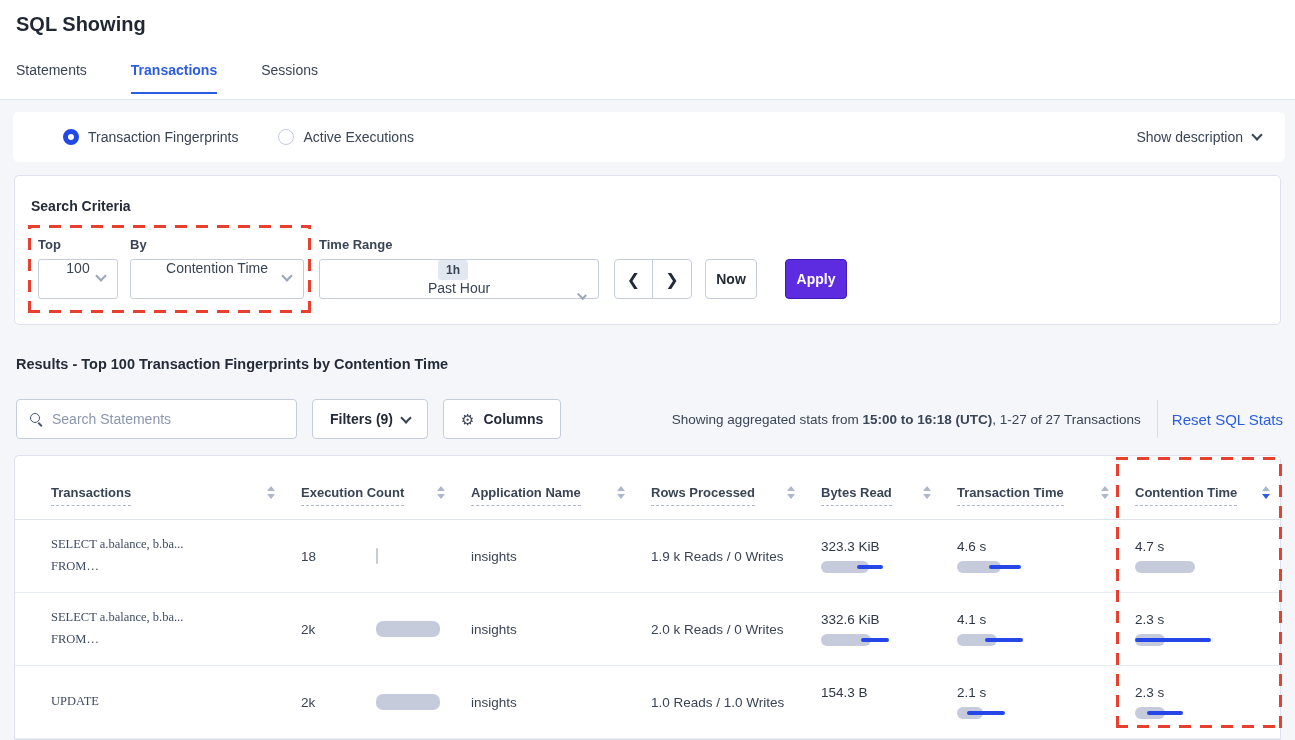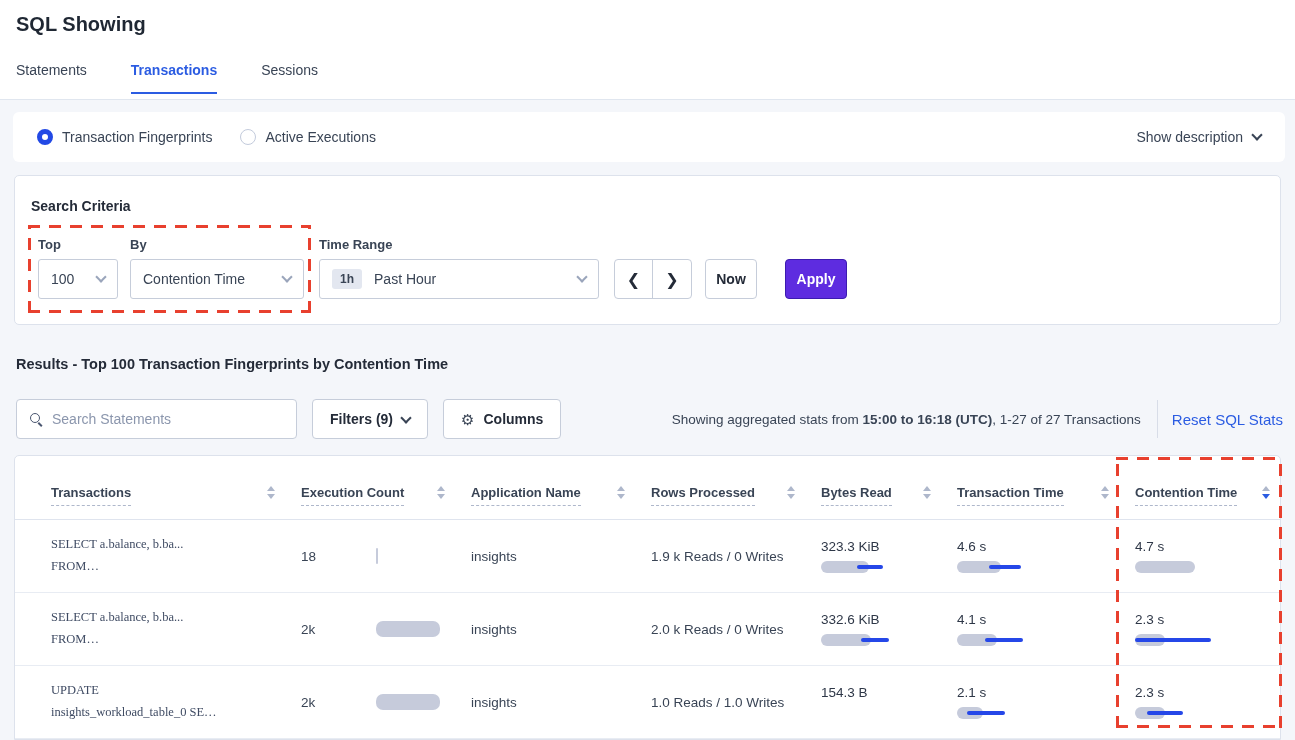--- a/index.html
+++ b/index.html
@@ -13,37 +13,37 @@
     background:#fff; border-bottom:1px solid #e0e6ef; }
   .page-title { position:absolute; left:16px; top:13px; font-size:20px; font-weight:700; color:#1f2733; }
   .tabs { position:absolute; left:16px; top:62px; display:flex; gap:44px; }
   .tab { font-size:14px; color:#394455; padding-bottom:16px; cursor:pointer; position:relative; }
   .tab.active { color:#2b5ce2; font-weight:600; }
   .tab.active::after { content:""; position:absolute; left:0; right:0; bottom:0; height:2px; background:#2b5ce2; }
 
   
   .toggle-card { position:absolute; left:13px; top:112px; width:1272px; height:50px;
     background:#fff; border-radius:6px; display:flex; align-items:center; padding:0 24px; }
-  .radio-group { display:flex; align-items:center; gap:28px; }
+  .radio-group { display:flex; align-items:center; gap:40px;margin-left:26px; }
   .radio-opt { display:flex; align-items:center; gap:9px; font-size:14px; color:#394455; cursor:pointer; }
   .radio-dot { width:16px; height:16px; border-radius:50%; background:#fff; border:1px solid #c3cbdc; }
   .radio-opt.selected .radio-dot { border:5px solid #2249e5; }
   .show-desc { margin-left:auto; display:flex; align-items:center; gap:10px;
     font-size:14px; color:#394455; cursor:pointer; }
   .chev { width:8px; height:8px; border-right:2px solid #394455; border-bottom:2px solid #394455;
     transform:rotate(45deg); margin-top:-4px; display:inline-block; }
   .chev.gray { border-color:#9aa5bb; }
 
   
   .criteria-card { position:absolute; left:14px; top:175px; width:1267px; height:150px;
     background:#fff; border:1px solid #dde2ec; border-radius:5px; }
   .criteria-title { position:absolute; left:16px; top:22px; font-size:14px; font-weight:700; color:#242b38; }
   .field-label { position:absolute; font-size:13px; font-weight:700; color:#394455; }
   .select-box { position:absolute; height:40px; background:#fff; border:1px solid #c6cdda; border-radius:3px;
-    display:flex; align-items:center; padding:0 12px; font-size:14px; color:#394455; cursor:pointer; }
+    display:flex; align-items:center; padding:0 12px; font-size:14px; color:#394455; cursor:pointer;flex-direction:column; }
   .select-box .chev { margin-left:auto; }
   .time-badge { background:#e3e7f0; border-radius:3px; font-size:12px; font-weight:700;
     padding:3px 8px; margin-right:12px; color:#394455; }
   .arrow-pair { position:absolute; display:flex; height:40px; background:#fff;
     border:1px solid #c6cdda; border-radius:4px; overflow:hidden; }
   .arrow-btn { width:38px; display:flex; align-items:center; justify-content:center;
     font-size:16px; font-weight:700; color:#242b38; cursor:pointer; }
   .arrow-btn:first-child { border-right:1px solid #c6cdda; }
   .now-btn { position:absolute; height:40px; width:52px; background:#fff; border:1px solid #c6cdda;
     border-radius:4px; font-size:14px; font-weight:600; color:#242b38;
@@ -303,21 +303,20 @@
       <div class="mini-chart">
         <div class="bar-gray" style="width: 30px;"></div>
           <div class="bar-line" style="left: 0px; width: 76px;"></div>
       </div>
     </div>
   </div>
 
   <div class="tgrid trow">
     <div class="cell cell-query mono">
       <div>UPDATE</div>
-        <div>insights_workload_table_0 SE…</div>
     </div>
     <div class="cell cell-exec">
       <span class="exec-num">2k</span>
       <span class="exec-bar" style="width: 64px;"></span>
     </div>
     <div class="cell">insights</div>
     <div class="cell">1.0 Reads / 1.0 Writes</div>
     <div class="cell metric">
       <div class="mval">154.3 B</div>
       <div class="mini-chart" style="visibility: hidden;">

